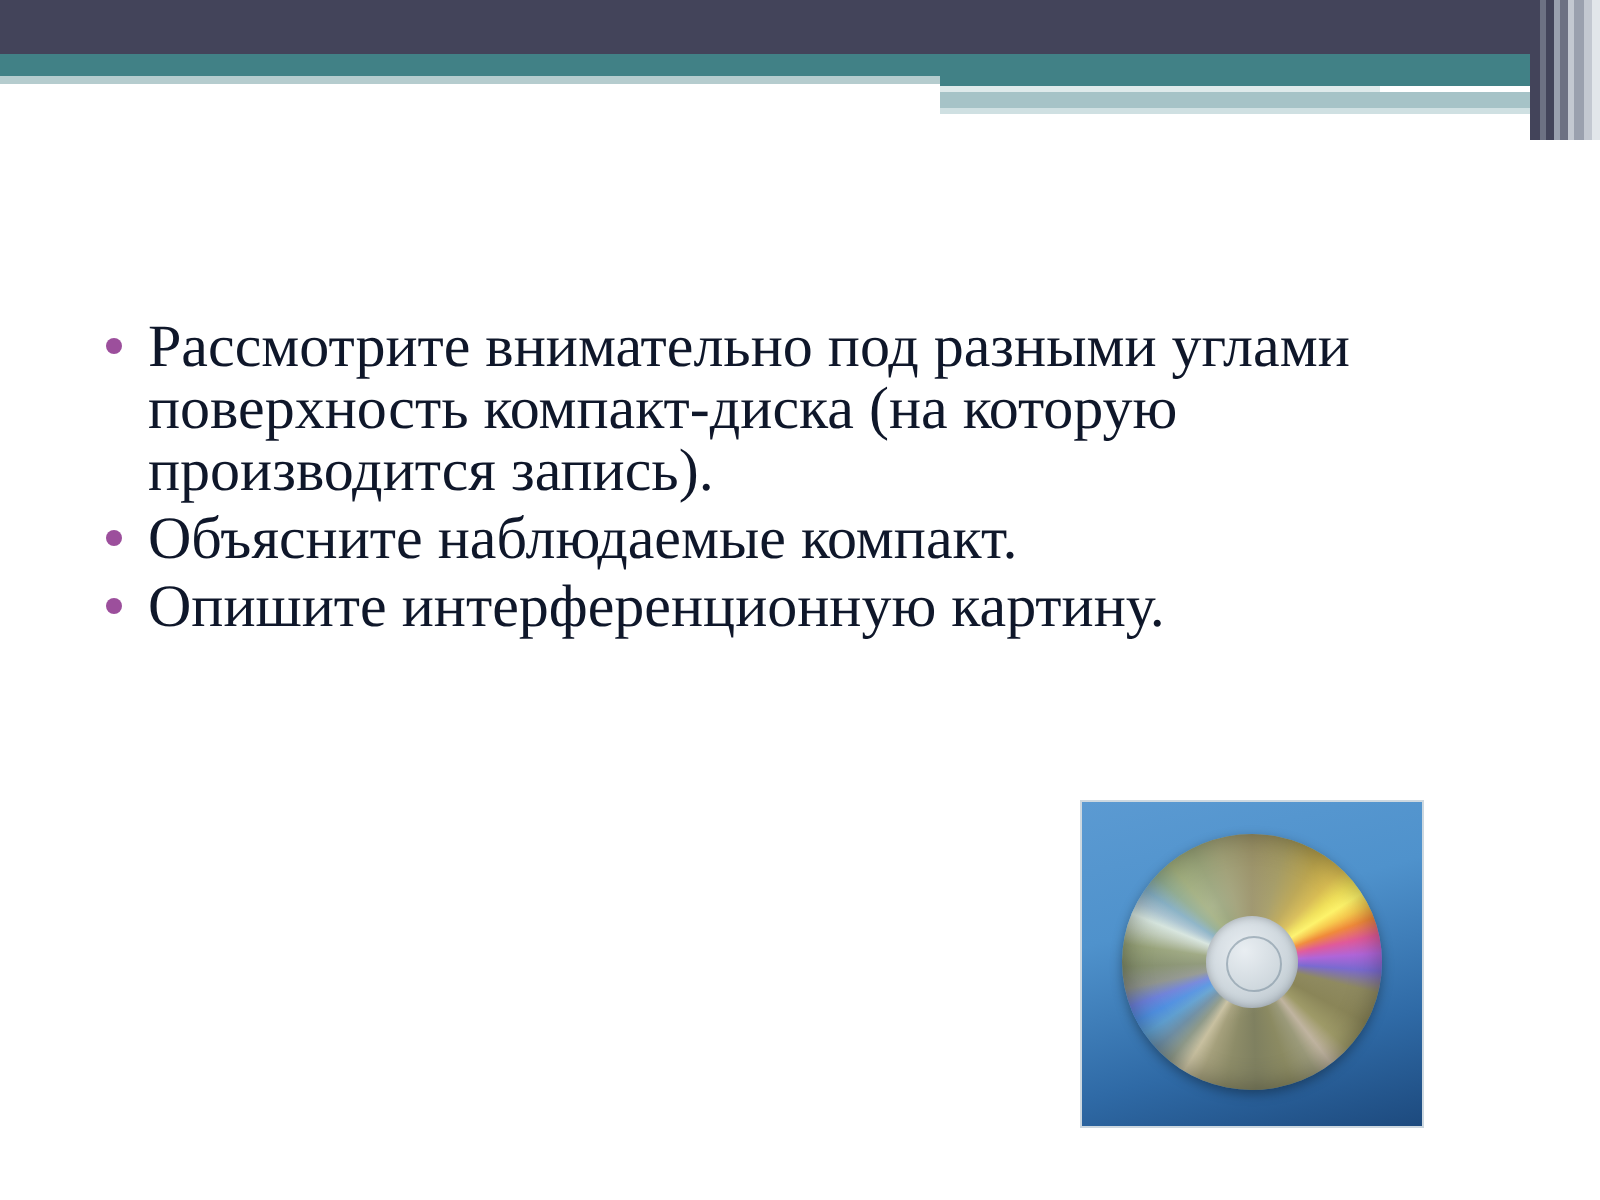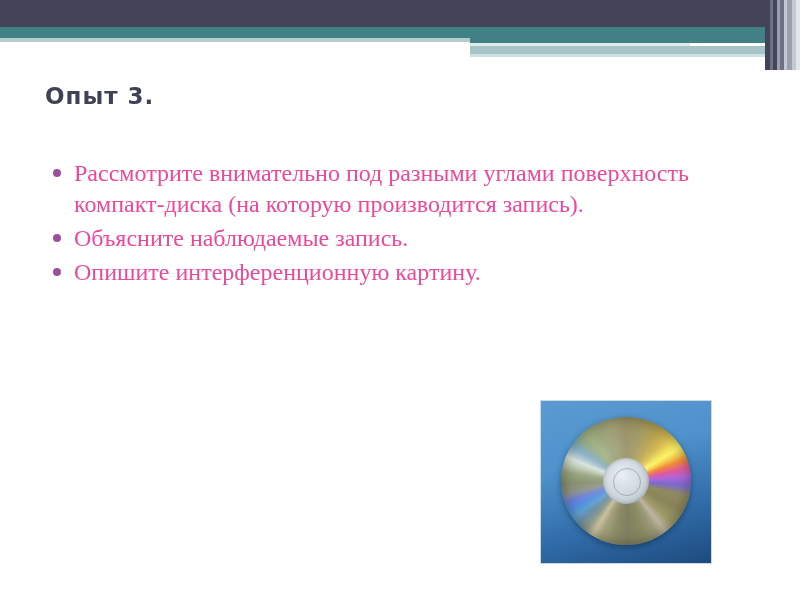--- a/index.html
+++ b/index.html
@@ -150,23 +150,23 @@
     list-style: none;
     margin: 0;
     padding: 0;
     font-family: "Liberation Serif", "DejaVu Serif", serif;
   }
   .bullet-row {
     position: relative;
     display: block;
     padding-left: 30px;
     margin-bottom: 3px;
-    font-size: 24px;
+    font-size: 30px;
     line-height: 31px;
-    color: #ec4899;
+    color: #0f172a;
   }
   .bullet-dot {
     position: absolute;
     left: 9px;
     top: 11px;
     width: 8px;
     height: 8px;
     border-radius: 50%;
     background: #9c4f9c;
   }
@@ -291,30 +291,29 @@
         <div class="vs" style="left: 8px; width: 4px; background: rgb(67, 68, 90);"></div>
         <div class="vs" style="left: 12px; width: 3px; background: rgb(154, 160, 174);"></div>
         <div class="vs" style="left: 15px; width: 4px; background: rgb(109, 113, 131);"></div>
         <div class="vs" style="left: 19px; width: 3px; background: rgb(195, 200, 209);"></div>
         <div class="vs" style="left: 22px; width: 5px; background: rgb(154, 160, 174);"></div>
         <div class="vs" style="left: 27px; width: 4px; background: rgb(195, 200, 209);"></div>
         <div class="vs" style="left: 31px; width: 4px; background: rgb(226, 230, 234);"></div>
       </div>
   </div>
 
-  <div class="title">Опыт 3.</div>
 
   <ul class="body-list">
     <li class="bullet-row">
       <span class="bullet-dot"></span>
       <span class="bullet-text"> Рассмотрите внимательно под разными углами поверхность компакт-диска (на которую производится запись).</span>
     </li>
     <li class="bullet-row">
       <span class="bullet-dot"></span>
-      <span class="bullet-text">Объясните наблюдаемые запись.</span>
+      <span class="bullet-text">Объясните наблюдаемые компакт.</span>
     </li>
     <li class="bullet-row">
       <span class="bullet-dot"></span>
       <span class="bullet-text">Опишите интерференционную картину.</span>
     </li>
   </ul>
 
   <div class="photo" title="Фотография компакт-диска с радужной интерференционной картиной на синем фоне">
     <div class="photo-bg"></div>
     <div class="disc">

